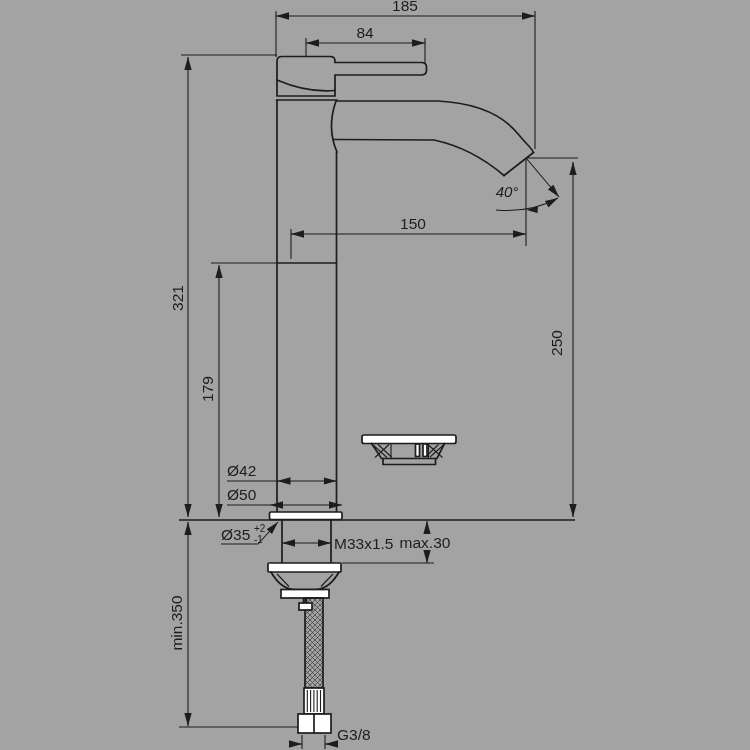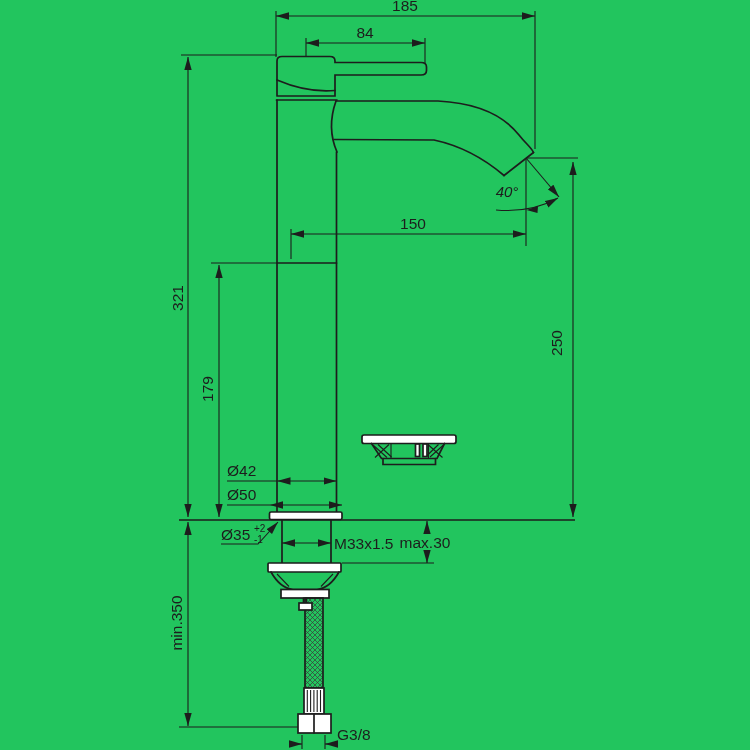--- a/index.html
+++ b/index.html
@@ -1,16 +1,16 @@
 <!DOCTYPE html>
 <html><head>
 <meta charset="utf-8">
 <style>
   html,body{margin:0;padding:0;background:#fff;}
-  .canvas{position:relative;width:750px;height:750px;background:#22c55e;overflow:hidden;}
+  .canvas{position:relative;width:750px;height:750px;background:#a3a3a3;overflow:hidden;}
   svg{position:absolute;left:0;top:0;}
   text{font-family:"Liberation Sans",sans-serif;fill:#1d1d1d;}
   .dim{font-size:15.5px;}
   .dim-small{font-size:10px;}
   .dim-italic{font-size:15px;font-style:italic;}
   .thin{stroke:#1d1d1d;stroke-width:1.1;fill:none;}
   .deck{stroke:#1d1d1d;stroke-width:1.6;fill:none;}
   .outline{stroke:#1d1d1d;stroke-width:1.7;fill:none;stroke-linecap:round;}
   .whitefill{fill:#fff;}
 </style>

